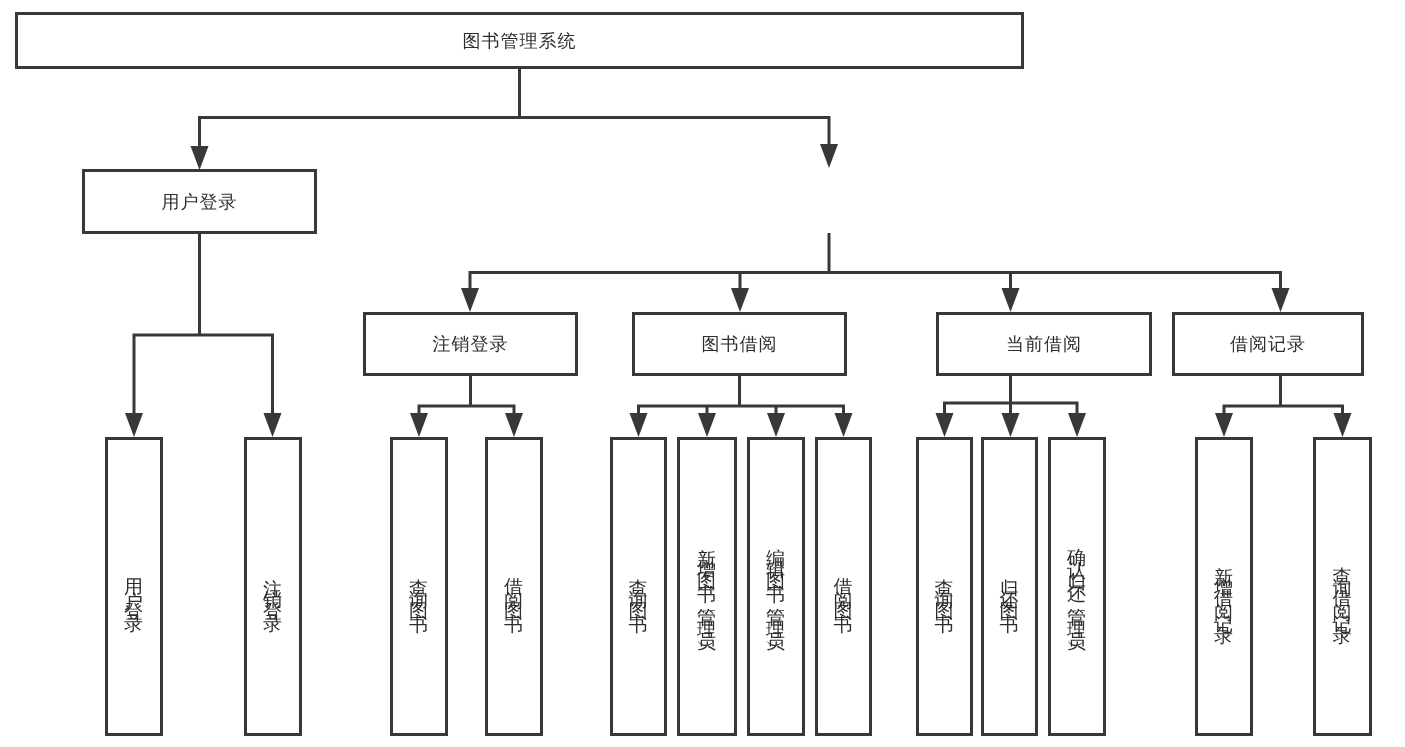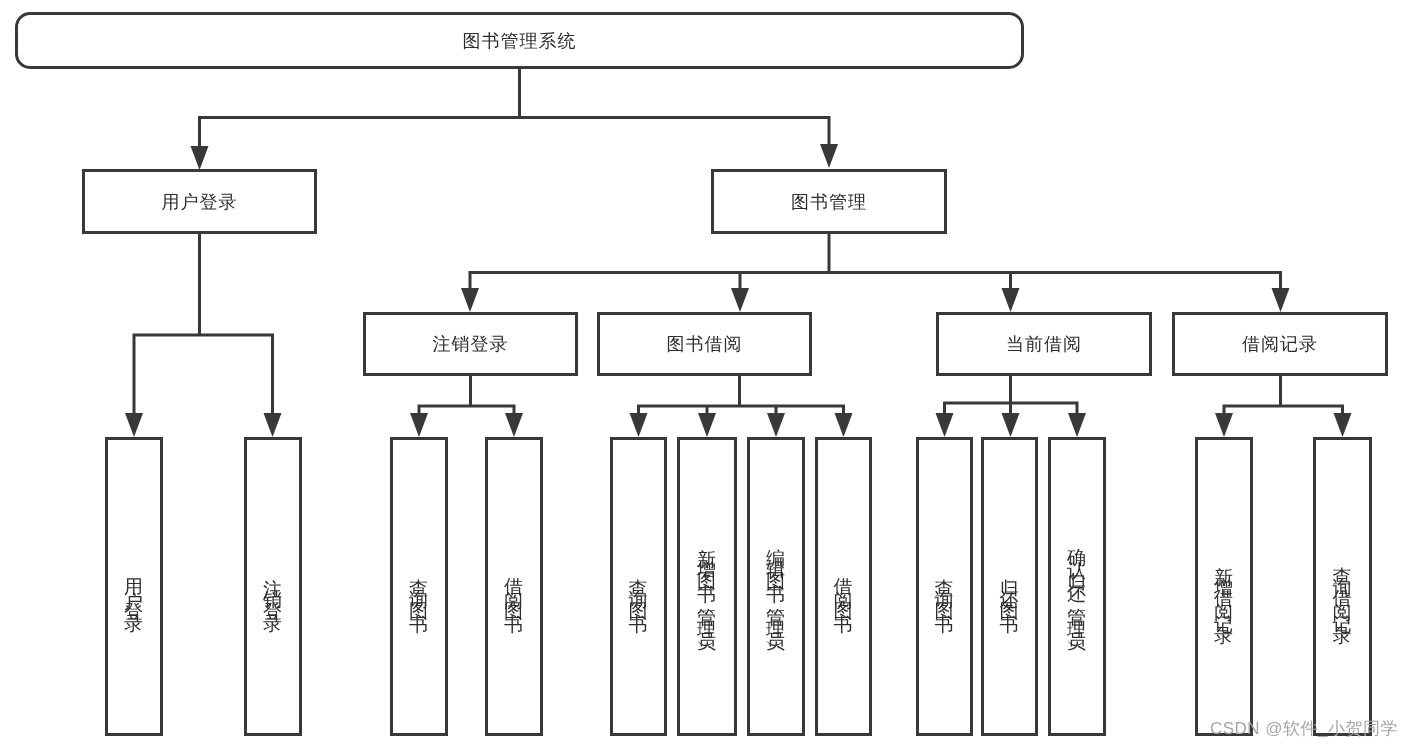--- a/index.html
+++ b/index.html
@@ -88,43 +88,41 @@
 
       <polygon points="935.5,413 953.5,413 944.5,437"></polygon>
       <polygon points="1001.5,413 1019.5,413 1010.5,437"></polygon>
       <polygon points="1068,413 1086,413 1077,437"></polygon>
 
       <polygon points="1215,413 1233,413 1224,437"></polygon>
       <polygon points="1333.5,413 1351.5,413 1342.5,437"></polygon>
     </g>
   </svg>
 
-  <div class="node hnode" style="left:15px;top:12px;width:1009px;height:57px;border-radius:15px;">图书管理系统</div>
+  <div class="node hnode" style="left:15px;top:12px;width:1009px;height:57px;">图书管理系统</div>
 
   <div class="node hnode" style="left:82px;top:169px;width:235px;height:65px;">用户登录</div>
-  <div class="node hnode" style="left:711px;top:169px;width:236px;height:65px;">图书管理</div>
 
   <div class="node hnode" style="left:363px;top:312px;width:215px;height:64px;">注销登录</div>
-  <div class="node hnode" style="left:597px;top:312px;width:215px;height:64px;">图书借阅</div>
+  <div class="node hnode" style="left:632px;top:312px;width:215px;height:64px;">图书借阅</div>
   <div class="node hnode" style="left:902px;top:312px;width:216px;height:64px;margin-left:34px;">当前借阅</div>
-  <div class="node hnode" style="left:1172px;top:312px;width:216px;height:64px;">借阅记录</div>
+  <div class="node hnode" style="left:1172px;top:312px;width:192px;height:64px;">借阅记录</div>
 
   <div class="node vnode" style="left:105px;top:437px;width:58px;height:299px;">用户登录</div>
   <div class="node vnode" style="left:244px;top:437px;width:58px;height:299px;">注销登录</div>
 
   <div class="node vnode" style="left:390px;top:437px;width:58px;height:299px;">查询图书</div>
   <div class="node vnode" style="left:485px;top:437px;width:58px;height:299px;">借阅图书</div>
 
   <div class="node vnode" style="left:610px;top:437px;width:57px;height:299px;">查询图书</div>
   <div class="node vnode" style="left:677px;top:437px;width:60px;height:299px;">新增图书（管理员）</div>
   <div class="node vnode" style="left:747px;top:437px;width:58px;height:299px;">编辑图书（管理员）</div>
   <div class="node vnode" style="left:815px;top:437px;width:57px;height:299px;">借阅图书</div>
 
   <div class="node vnode" style="left:916px;top:437px;width:57px;height:299px;">查询图书</div>
   <div class="node vnode" style="left:981px;top:437px;width:57px;height:299px;">归还图书</div>
   <div class="node vnode" style="left:1048px;top:437px;width:58px;height:299px;">确认归还（管理员）</div>
 
   <div class="node vnode" style="left:1195px;top:437px;width:58px;height:299px;">新增借阅记录</div>
   <div class="node vnode" style="left:1313px;top:437px;width:59px;height:299px;">查询借阅记录</div>
 
-  <div class="watermark">CSDN @软件_小贺同学</div>
 
 </div>
 
 </body></html>

